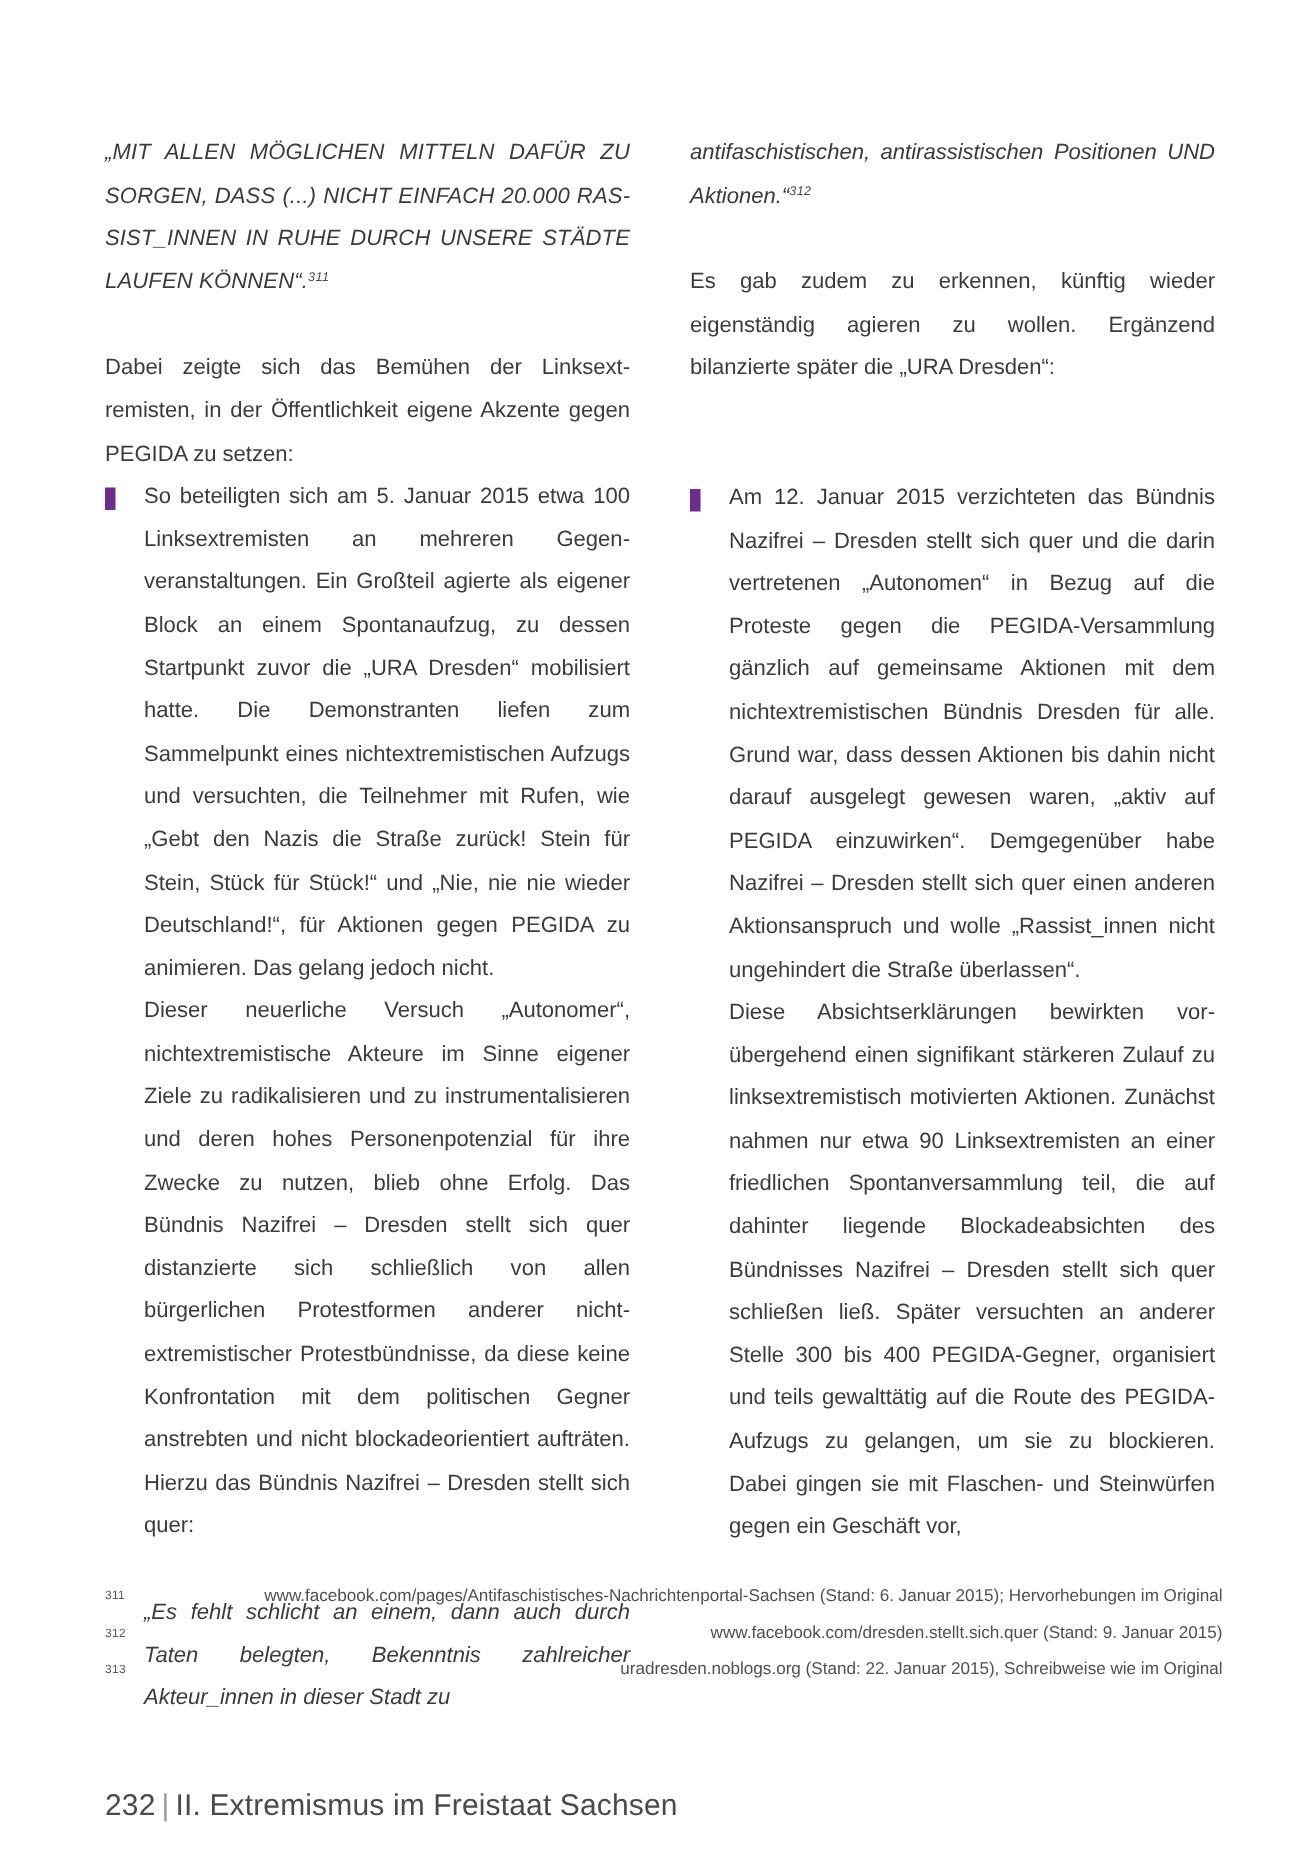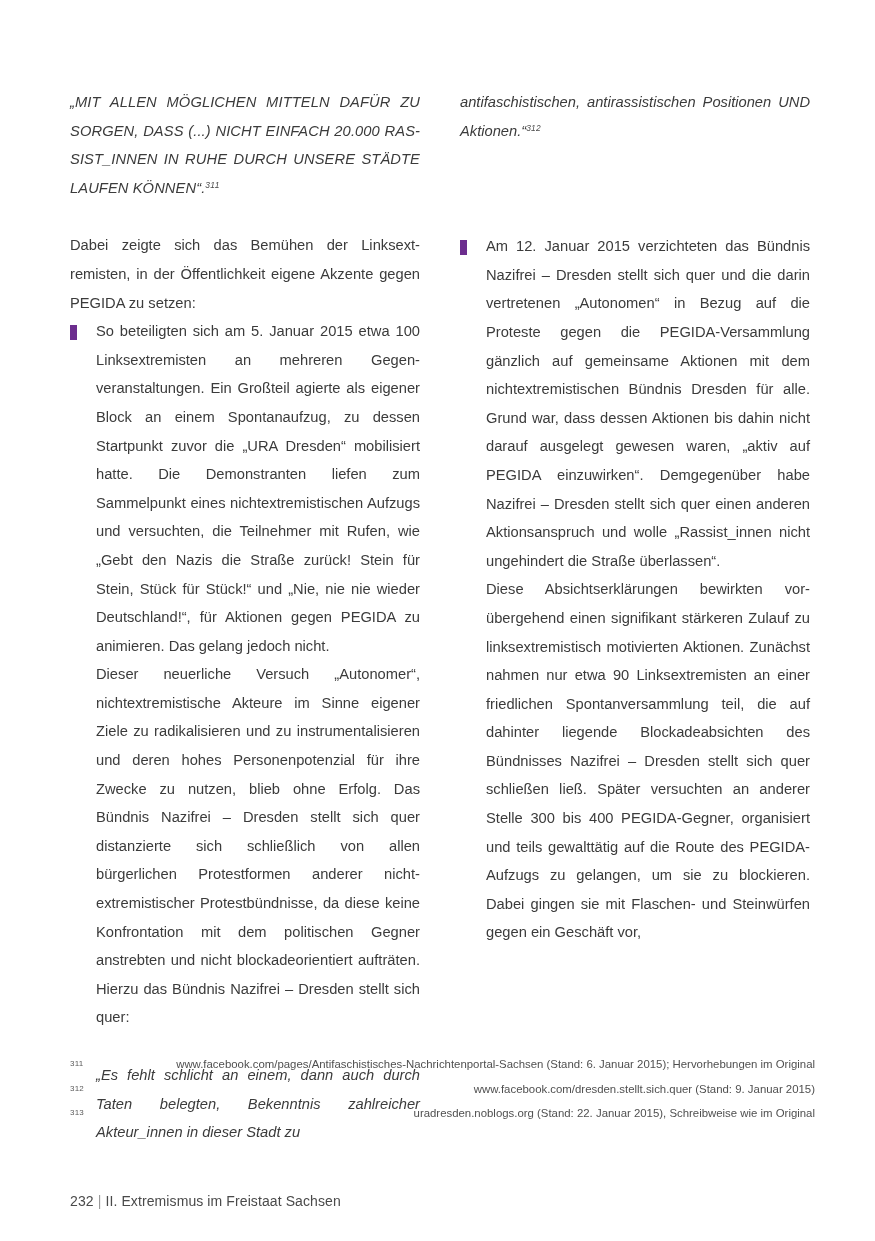--- a/index.html
+++ b/index.html
@@ -105,21 +105,21 @@
   .fn-text {
     flex: 1 1 auto;
     text-align: right;
   }
 
   
   .footer {
     position: absolute;
     left: 70px;
     top: 1193px;
-    font-size: 14px;
+    font-size: 20px;
     color: #4a4a4a;
     letter-spacing: 0.1px;
   }
   .footer .sep {
     color: #9a9a9a;
     padding: 0 4px;
   }
 </style>
 </head>
 <body>
@@ -147,20 +147,21 @@
 
       <p class="quote cont">„Es fehlt schlicht an einem, dann auch durch Taten belegten, Bekenntnis zahl­reicher Akteur_innen in dieser Stadt zu</p>
     </div>
 
     <div class="col col-right">
 
       <p class="quote"><span>antifaschistischen, antirassistischen Positi­onen UND Aktionen.“</span><sup>312</sup></p>
 
       <div class="gap-md"></div>
 
+      <p>Es gab zudem zu erkennen, künftig wieder eigenständig agieren zu wollen. Ergänzend bilanzierte später die „URA Dresden“:</p>
 
       <div class="gap-md"></div>
 
 
       <div class="gap-md"></div>
 
       <div class="bullet-block">
         <span class="bullet-mark"></span>
         <p>Am 12. Januar 2015 verzichteten das Bünd­nis Nazifrei – Dresden stellt sich quer und die darin vertretenen „Autonomen“ in Bezug auf die Proteste gegen die PEGIDA-Versammlung gänzlich auf gemeinsame Aktionen mit dem nichtextremistischen Bündnis Dresden für alle. Grund war, dass dessen Aktionen bis dahin nicht darauf aus­gelegt gewesen waren, „aktiv auf PEGIDA einzuwirken“. Demgegenüber habe Nazi­frei – Dresden stellt sich quer einen anderen Aktionsanspruch und wolle „Rassist_innen nicht ungehindert die Straße überlassen“.</p>
       </div>

